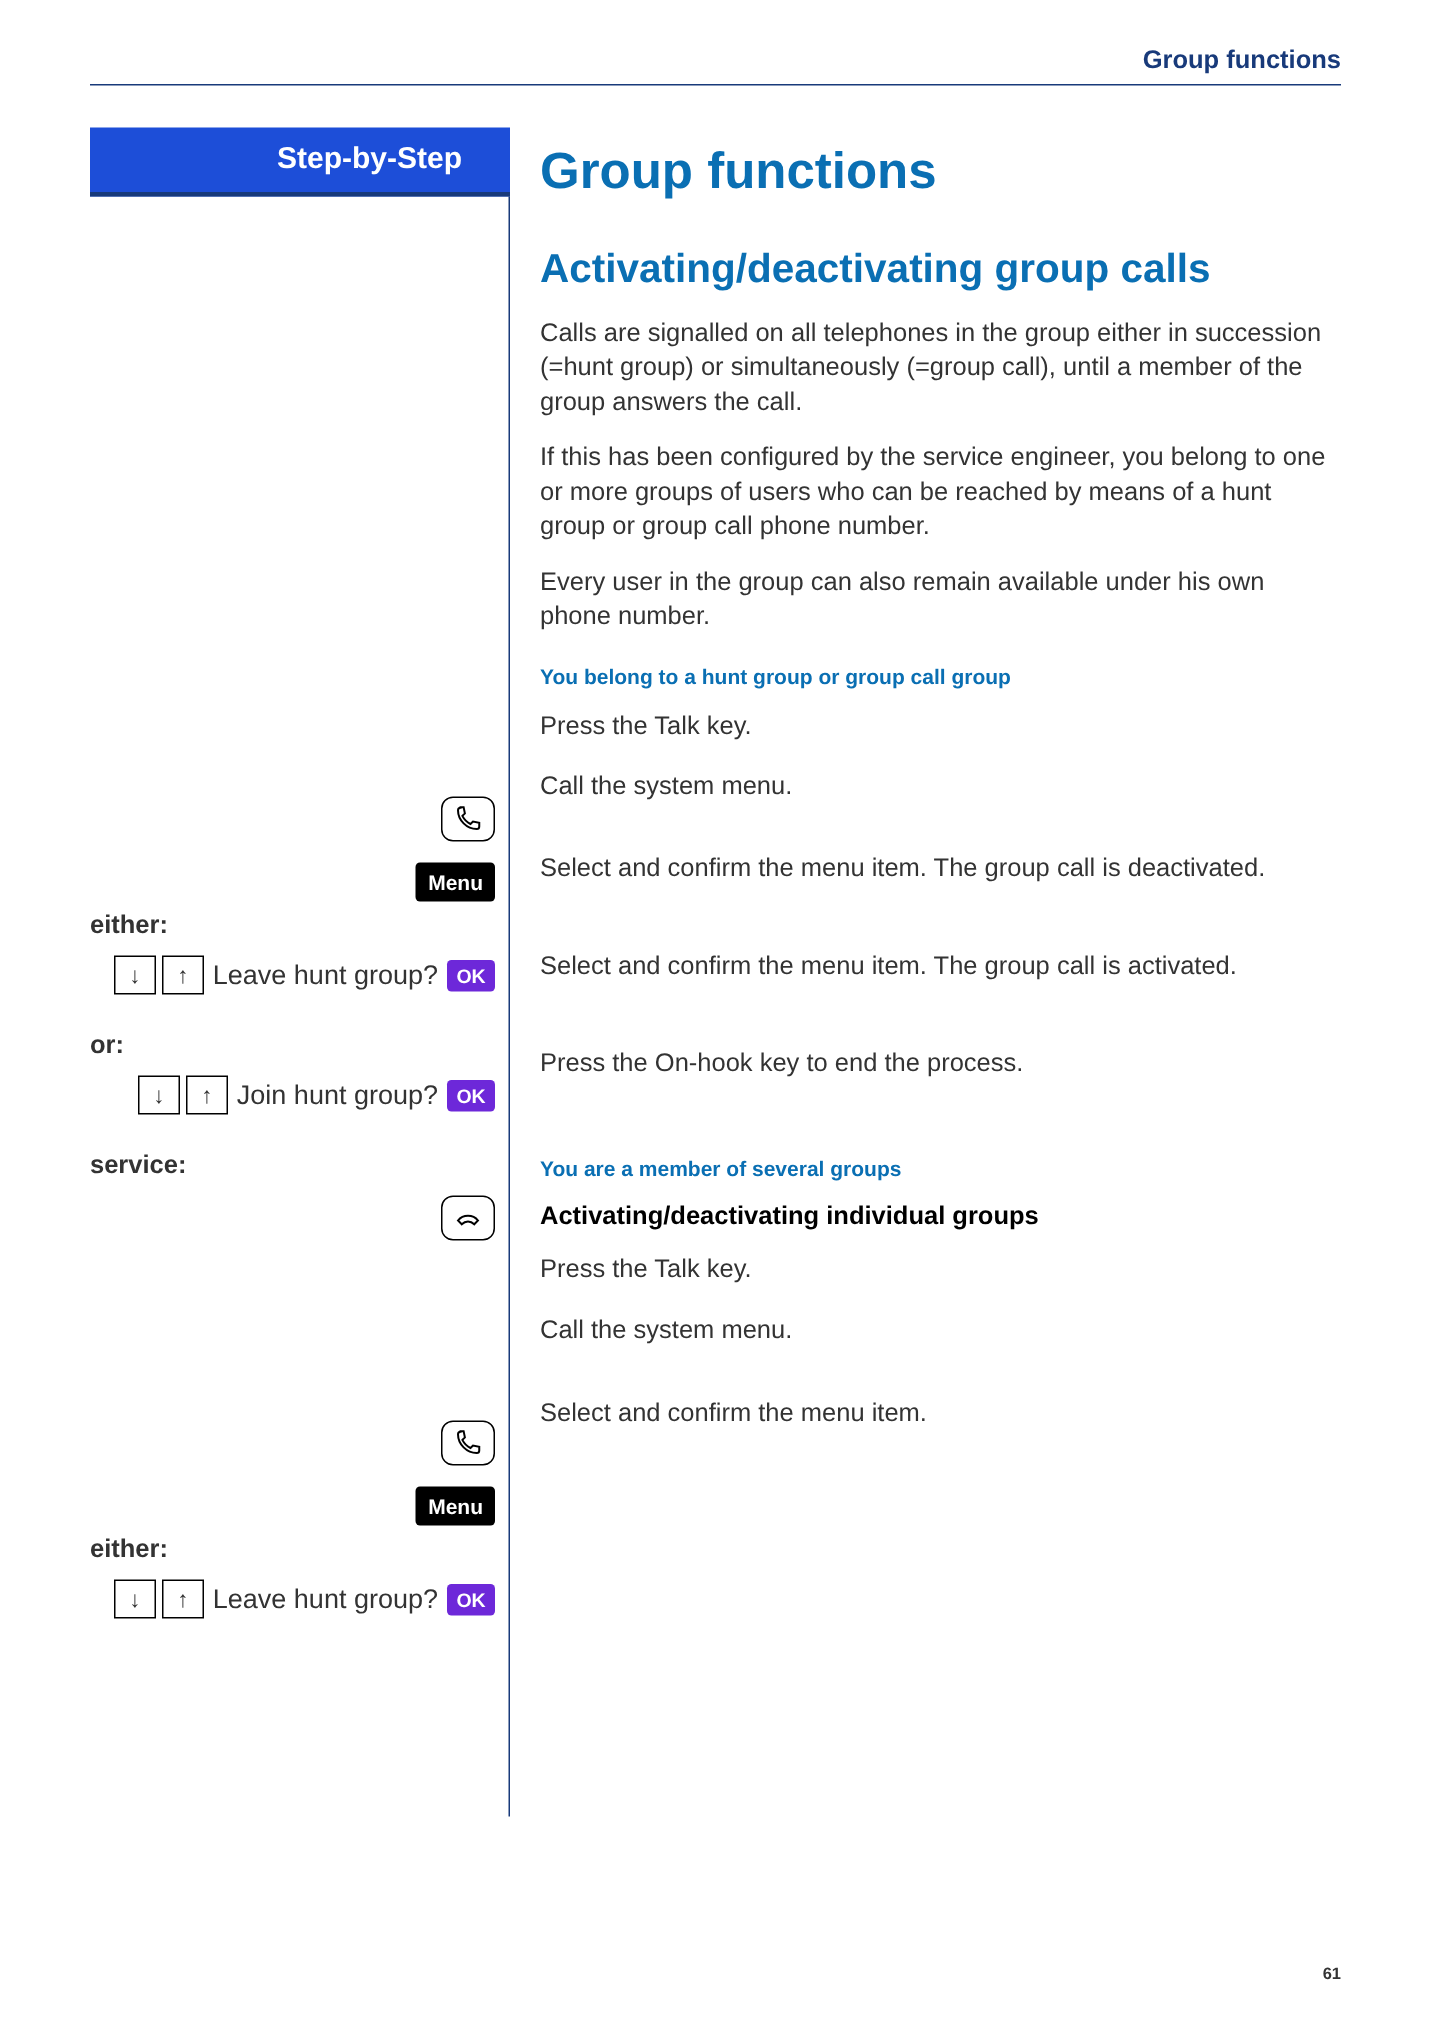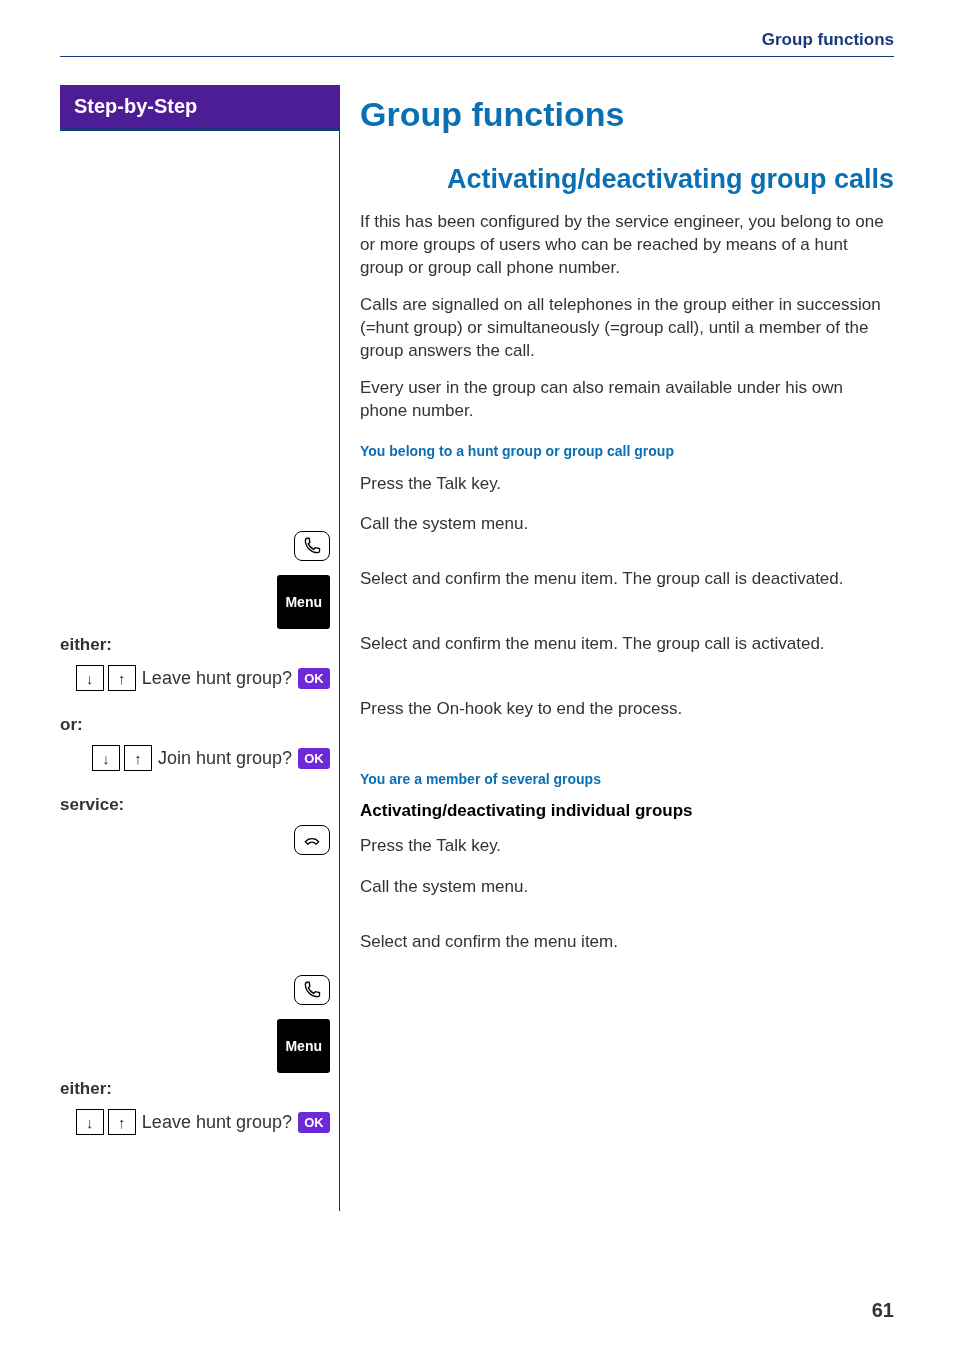--- a/index.html
+++ b/index.html
@@ -34,44 +34,44 @@
   }
   .left-col {
     width: 280px;
     flex-shrink: 0;
   }
   .right-col {
     flex: 1;
     padding-left: 20px;
   }
   .step-box {
-    background: #4c1d95;
+    background: #1d4ed8;
     color: #fff;
     font-weight: bold;
     font-size: 20px;
-    padding: 10px 14px;
+    padding: 10px 32px;
     border-bottom: 3px solid #183a7a;
+    text-align: right;
   }
   .vline-container {
     border-right: 1.5px solid #183a7a;
     min-height: 1080px;
     box-sizing: border-box;
   }
   h1.title {
     color: #0a6fb3;
     font-size: 34px;
     margin: 10px 0 30px 0;
     font-weight: bold;
   }
   h2.section {
     color: #0a6fb3;
     font-size: 27px;
     margin: 20px 0 16px 0;
     font-weight: bold;
-    text-align: right;
   }
   p.body {
     font-size: 17px;
     line-height: 1.35;
     margin: 0 0 14px 0;
     color: #333;
   }
   .sub-blue {
     color: #0a6fb3;
     font-weight: bold;
@@ -112,21 +112,21 @@
     align-items: center;
     justify-content: center;
     font-size: 18px;
     background: #fff;
   }
   .menu-badge {
     background: #000;
     color: #fff;
     font-weight: bold;
     font-size: 14px;
-    padding: 19px 8px;
+    padding: 5px 8px;
     border-radius: 3px;
   }
   .ok-badge {
     background: #6d28d9;
     color: #fff;
     font-weight: bold;
     font-size: 13px;
     padding: 3px 5px;
     border-radius: 3px;
     min-width: 22px;
@@ -147,21 +147,21 @@
     gap: 4px;
   }
   .menu-text {
     font-size: 18px;
   }
   .page-num {
     position: absolute;
     bottom: 30px;
     right: 60px;
     font-weight: bold;
-    font-size: 20px;
+    font-size: 11px;
   }
   .talk-svg { width:20px; height:20px; }
 </style>
 </head>
 <body>
 
 <div class="page">
 
   <div class="header-line">
     <span class="header-text">Group functions</span>
@@ -244,22 +244,22 @@
           <span class="ok-badge">OK</span>
         </div>
 
       </div>
     </div>
 
     <div class="right-col">
       <h1 class="title">Group functions</h1>
       <h2 class="section">Activating/deactivating group calls</h2>
 
+      <p class="body">Calls are signalled on all telephones in the group either in succession (=hunt group) or simultaneously (=group call), until a member of the group answers the call.</p>
       <p class="body">If this has been configured by the service engineer, you belong to one or more groups of users who can be reached by means of a hunt group or group call phone number.</p>
-      <p class="body">Calls are signalled on all telephones in the group either in succession (=hunt group) or simultaneously (=group call), until a member of the group answers the call.</p>
       <p class="body">Every user in the group can also remain available under his own phone number.</p>
 
       <div class="sub-blue">You belong to a hunt group or group call group</div>
 
       <p class="body" style="margin-bottom:18px;">Press the Talk key.</p>
       <p class="body" style="margin-bottom:32px;">Call the system menu.</p>
 
       <p class="body" style="margin-bottom:42px;">Select and confirm the menu item. The group call is deactivated.</p>
 
       <p class="body" style="margin-top:30px; margin-bottom:42px;">Select and confirm the menu item. The group call is activated.</p>

